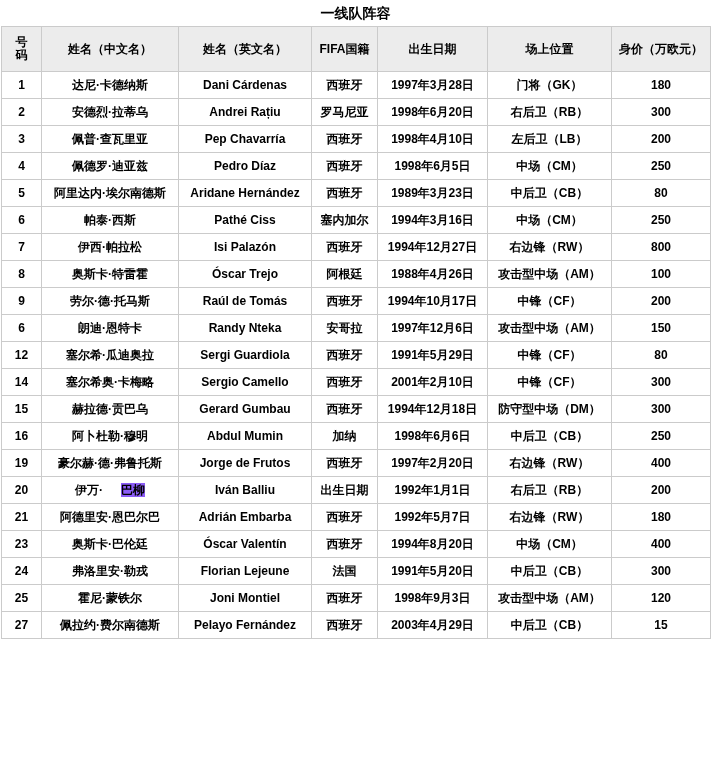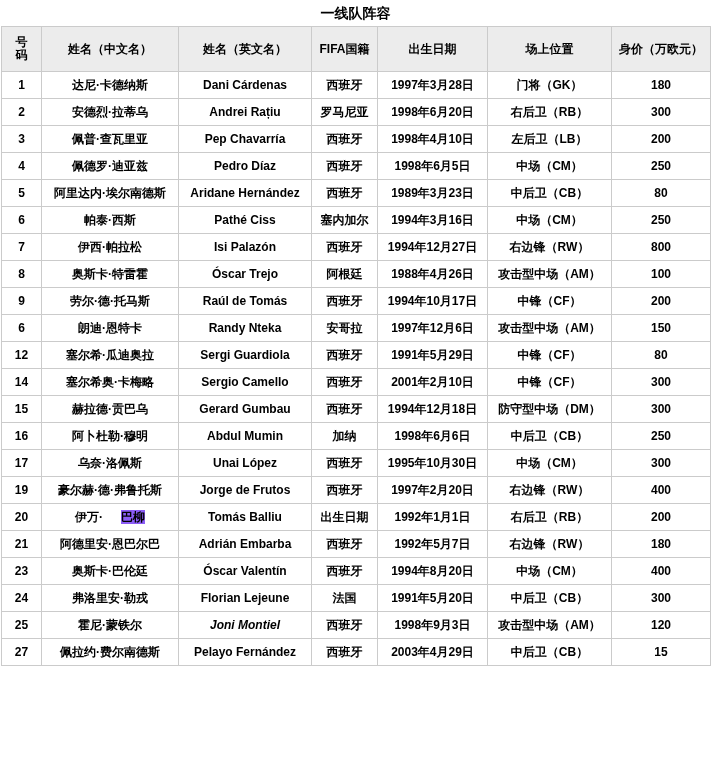--- a/index.html
+++ b/index.html
@@ -43,21 +43,21 @@
     white-space: normal;
   }
   table.squad tbody td { height: 26px; background: #ffffff; }
   th .wrap-num {
     display: inline-block;
     max-width: 14px;
     word-break: break-all;
     line-height: 13px;
   }
   .hl { background: #8b5cf6; margin-left: 18px; }
-  .italic { font-style: italic; }
+  .italic { }
 </style>
 </head>
 <body>
 
 <div class="page">
   <div class="title">一线队阵容</div>
 
   <table class="squad">
     <colgroup>
       <col style="width:40px">
@@ -200,41 +200,32 @@
         <tr>
           <td>16</td>
           <td>阿卜杜勒·穆明</td>
           <td>Abdul Mumin</td>
           <td>加纳</td>
           <td>1998年6月6日</td>
           <td>中后卫（CB）</td>
           <td>250</td>
         </tr>
         <tr>
-          <td>17</td>
-          <td>乌奈·洛佩斯</td>
-          <td>Unai López</td>
-          <td>西班牙</td>
-          <td>1995年10月30日</td>
-          <td>中场（CM）</td>
-          <td>300</td>
-        </tr>
-        <tr>
           <td>19</td>
           <td>豪尔赫·德·弗鲁托斯</td>
           <td>Jorge de Frutos</td>
           <td>西班牙</td>
           <td>1997年2月20日</td>
           <td>右边锋（RW）</td>
           <td>400</td>
         </tr>
         <tr>
           <td>20</td>
           <td>伊万·<span class="hl">巴柳</span></td>
-          <td>Tomás Balliu</td>
+          <td>Iván Balliu</td>
           <td>出生日期</td>
           <td>1992年1月1日</td>
           <td>右后卫（RB）</td>
           <td>200</td>
         </tr>
         <tr>
           <td>21</td>
           <td>阿德里安·恩巴尔巴</td>
           <td>Adrián Embarba</td>
           <td>西班牙</td>

